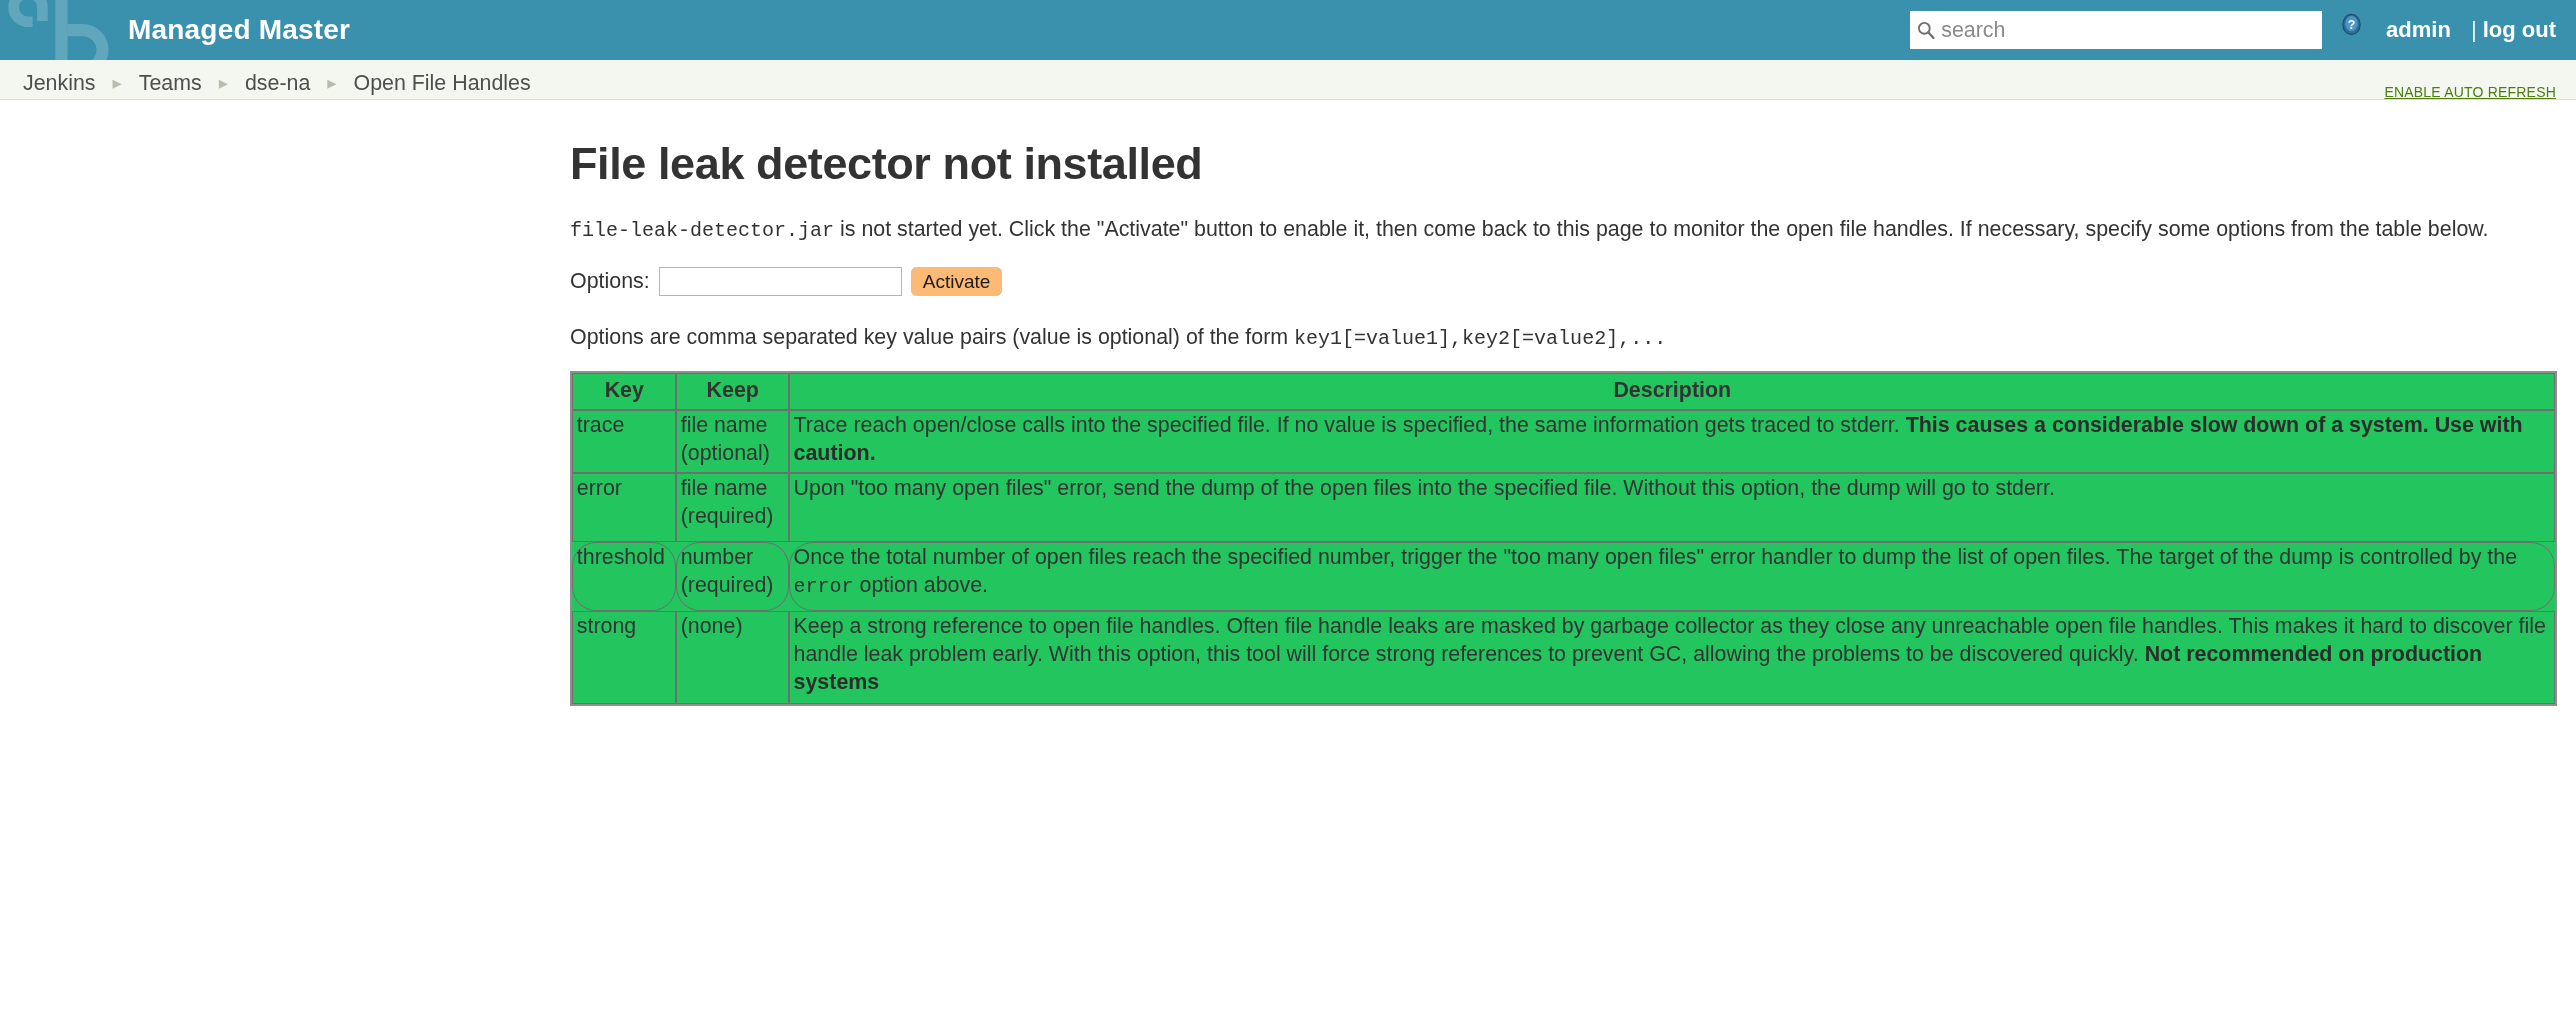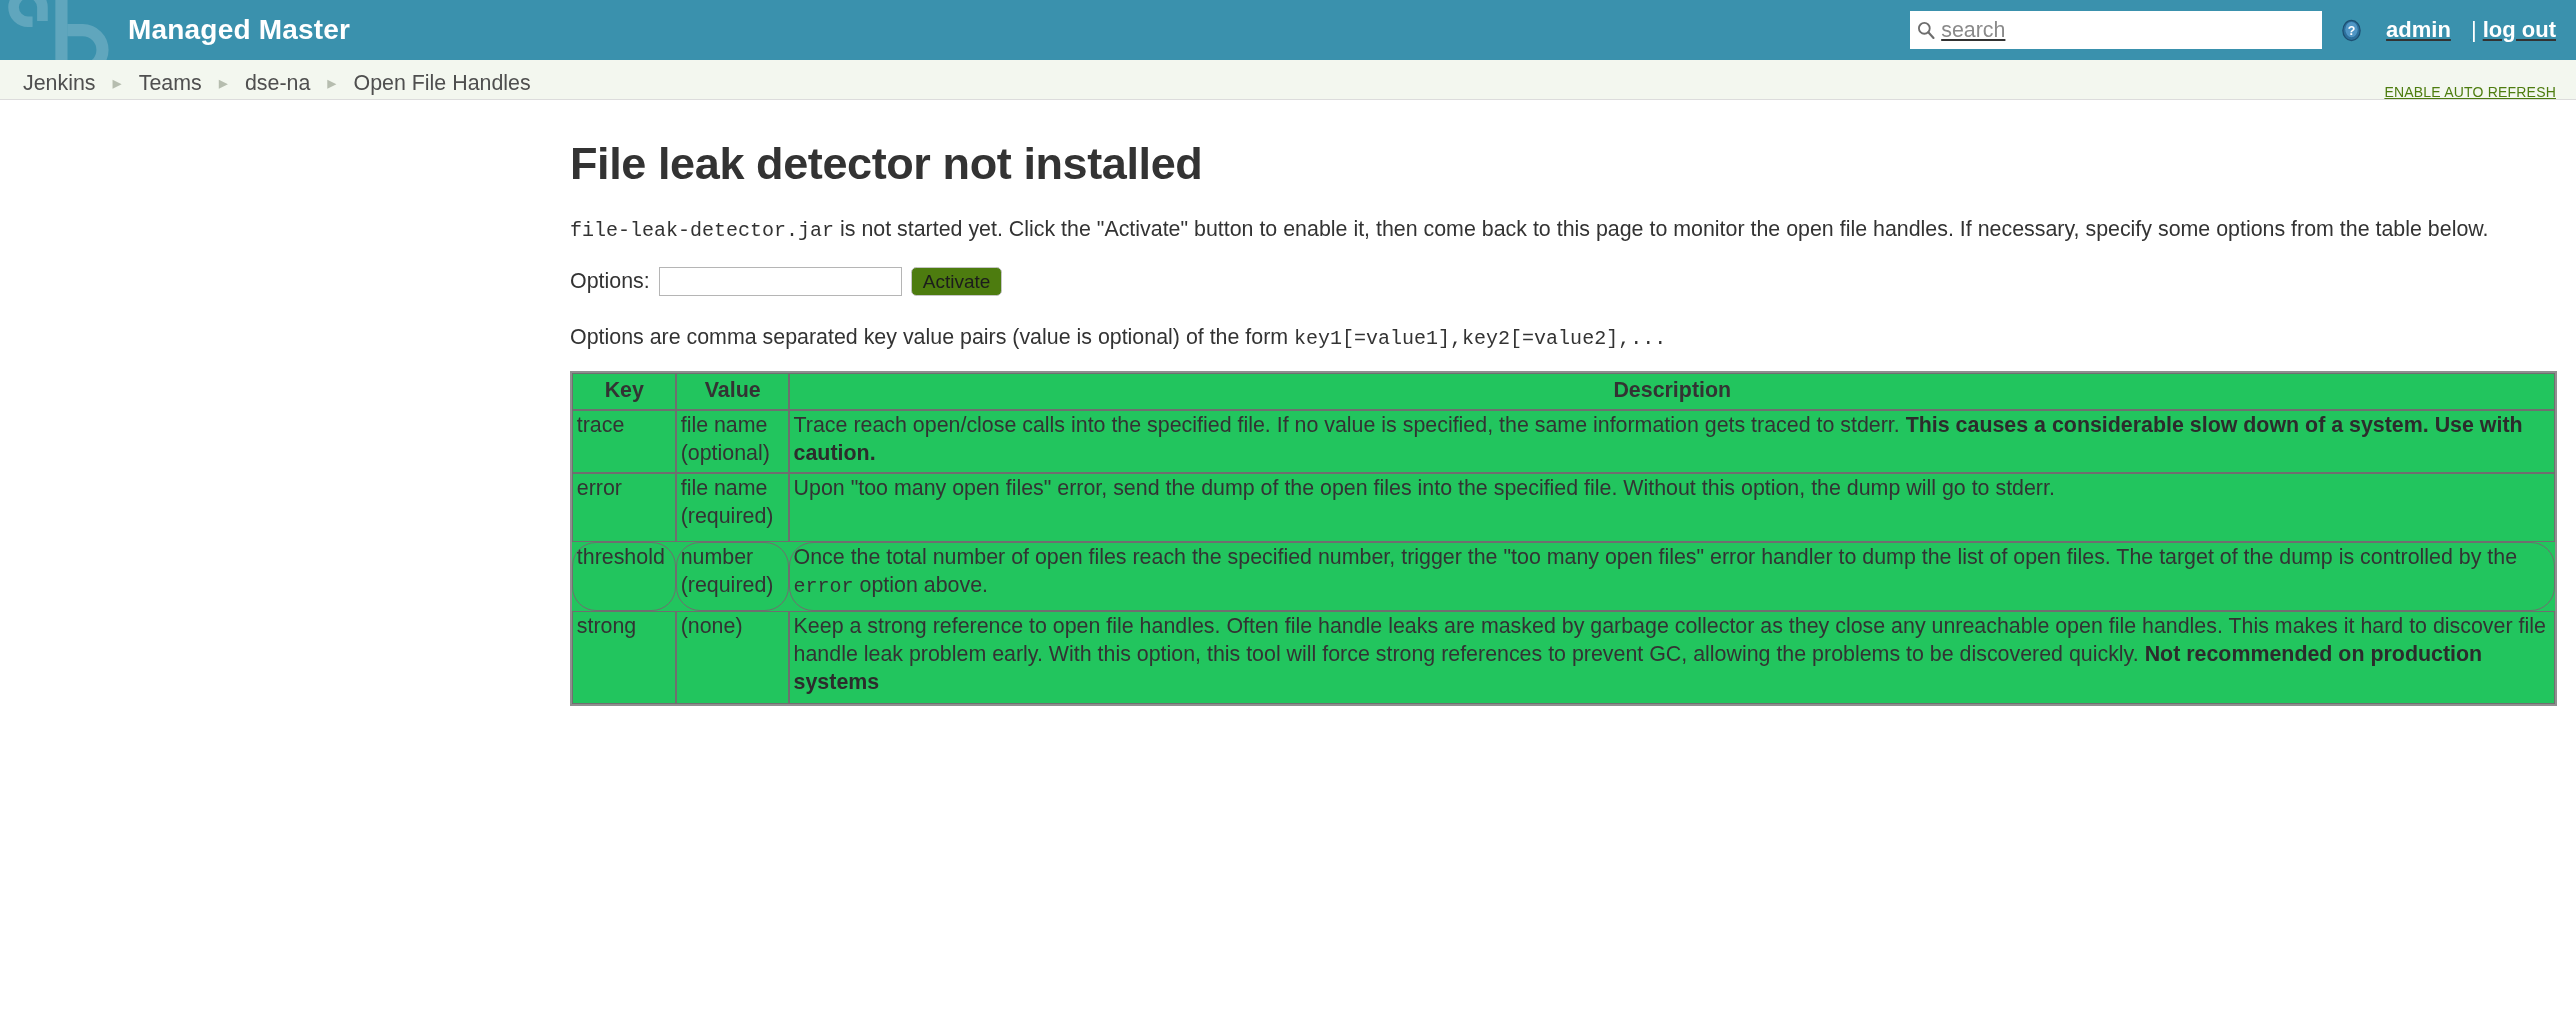--- a/index.html
+++ b/index.html
@@ -39,23 +39,21 @@
     margin-left: 128px;
     font-size: 28px;
     font-weight: bold;
     color: #ffffff;
     letter-spacing: 0.2px;
     white-space: nowrap;
   }
   .header-right {
     margin-left: auto;
     display: flex;
-    align-items: center;
     padding-right: 20px;
-    text-decoration: underline;
   }
   .search-box {
     width: 412px;
     height: 38px;
     background: #ffffff;
     border: 0.8px solid #ffffff;
     display: flex;
     align-items: center;
     box-sizing: border-box;
   }
@@ -170,21 +168,21 @@
     padding: 1.5px 4.6px;
     box-sizing: border-box;
     outline: none;
   }
   .activate-button {
     margin-left: 9.2px;
     height: 29px;
     padding: 0 10.7px;
     border: 0.8px solid #c6c6c6;
     border-radius: 5.3px;
-    background: #4d7c0f;
+    background: #fdba74;
     font-family: "Liberation Sans", sans-serif;
     font-size: 19px;
     color: #1c1c1c;
     cursor: pointer;
   }
 
   .form-note {
     margin-top: 29px;
     font-size: 21.4px;
   }
@@ -289,21 +287,21 @@
   </div>
 
   <p class="form-note">
     <span>Options are comma separated key value pairs (value is optional) of the form </span><code class="mono">key1[=value1],key2[=value2],...</code>
   </p>
 
   <table id="options-table">
     <thead>
       <tr>
         <th class="col-key">Key</th>
-        <th class="col-value">Value</th>
+        <th class="col-value">Keep</th>
         <th>Description</th>
       </tr>
     </thead>
     <tbody>
 
       <tr class="row-trace">
         <td class="col-key">trace</td>
         <td class="col-value">file name (optional)</td>
         <td class="desc-cell"><span>Trace reach open/close calls into the specified file. If no value is specified, the same information gets traced to stderr. </span><strong>This causes a considerable slow down of a system. Use with caution.</strong></td>
       </tr>

